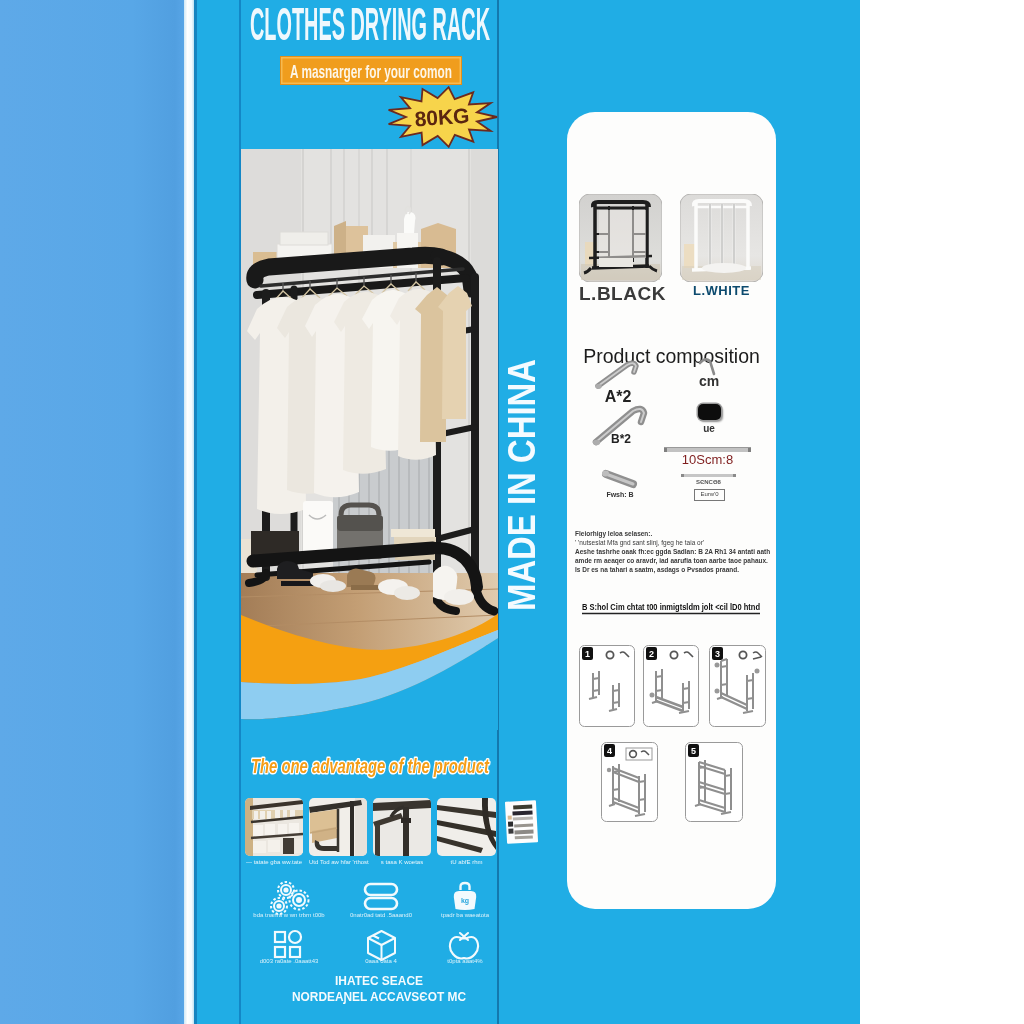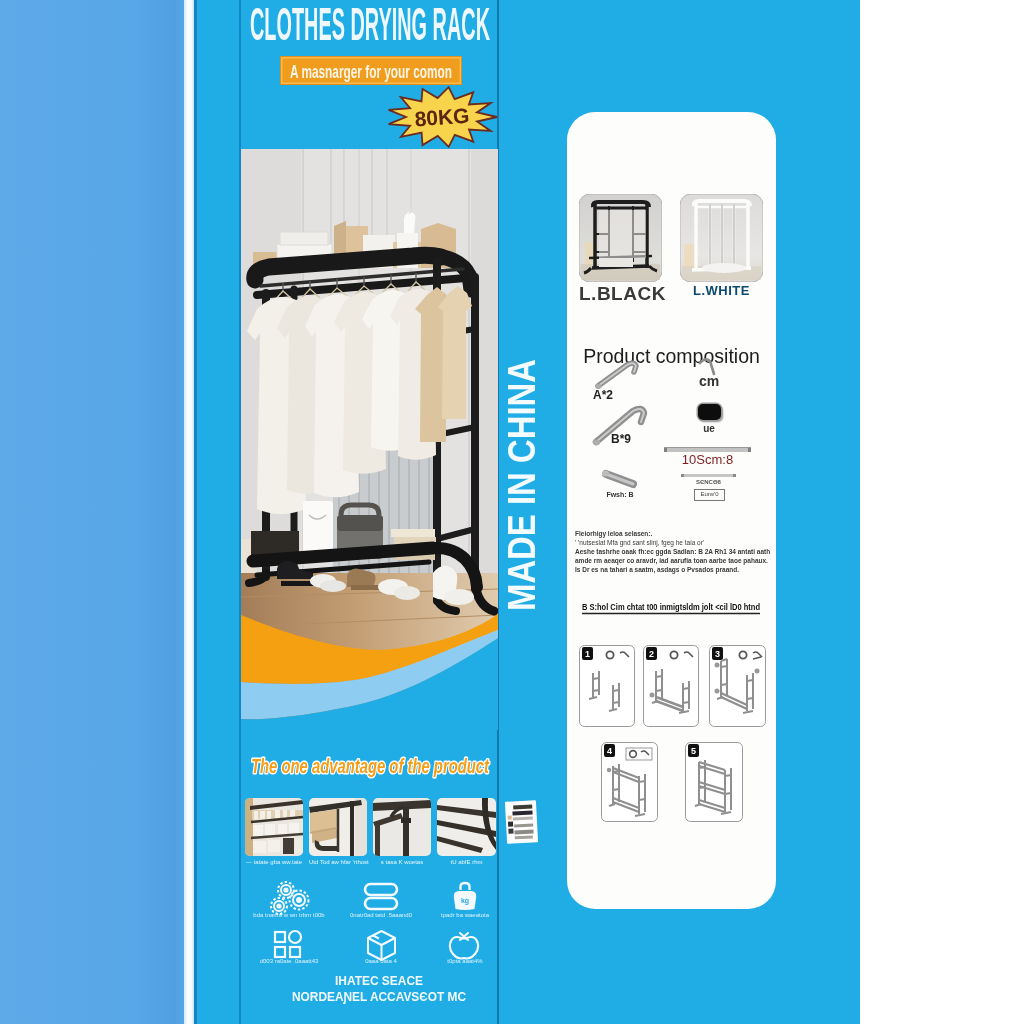--- a/index.html
+++ b/index.html
@@ -420,31 +420,31 @@
        color:#1c1c1c;white-space:nowrap;margin-top:19px;">Product composition</div>
 
   <svg class="abs" style="left:593px;top:356px;" width="50" height="38" viewBox="0 0 50 38">
     <g fill="none" stroke-linecap="round" stroke-linejoin="round">
       <path d="M5 30 L34 9 Q41 5 43 10 L41 16" stroke="#8f8f8f" stroke-width="5.5"></path>
       <path d="M5 30 L34 9 Q41 5 43 10 L41 16" stroke="#cccccc" stroke-width="1.8"></path>
       <ellipse cx="5.5" cy="30.5" rx="3.2" ry="2.4" fill="#adadad"></ellipse>
     </g>
   </svg>
 
-  <div class="abs" style="left:593px;top:388px;width:50px;font-weight:bold;font-size:12px;color:#222;">A*2</div>
+  <div class="abs" style="left:593px;top:388px;width:50px;text-align:center;font-weight:bold;font-size:16px;color:#222;">A*2</div>
 
   <svg class="abs" style="left:590px;top:402px;" width="62" height="48" viewBox="0 0 62 48">
     <g fill="none" stroke-linecap="round" stroke-linejoin="round">
       <path d="M6 40 L43 9 Q52 4 54 11 L51 20" stroke="#8f8f8f" stroke-width="6.5"></path>
       <path d="M6 40 L43 9 Q52 4 54 11 L51 20" stroke="#cccccc" stroke-width="2"></path>
       <ellipse cx="6.5" cy="40.5" rx="3.6" ry="2.8" fill="#adadad"></ellipse>
     </g>
   </svg>
 
-  <div class="abs" style="left:596px;top:432px;width:50px;text-align:center;font-weight:bold;font-size:12px;color:#222;">B*9</div>
+  <div class="abs" style="left:596px;top:432px;width:50px;text-align:center;font-weight:bold;font-size:12px;color:#222;">B*2</div>
 
   <svg class="abs" style="left:600px;top:468px;" width="40" height="24" viewBox="0 0 40 24">
     <path d="M6 6 L33 16" stroke="#909090" stroke-width="8" stroke-linecap="round"></path>
     <path d="M6 6 L33 16" stroke="#c6c6c6" stroke-width="3" stroke-linecap="round"></path>
     <ellipse cx="5.5" cy="5.5" rx="3.5" ry="3" fill="#bdbdbd"></ellipse>
   </svg>
 
   <div class="abs" style="left:594px;top:491px;width:52px;text-align:center;font-weight:bold;font-size:7px;color:#333;">Fwsh: B</div>
 
   <svg class="abs" style="left:697px;top:355px;" width="24" height="22" viewBox="0 0 24 22">

